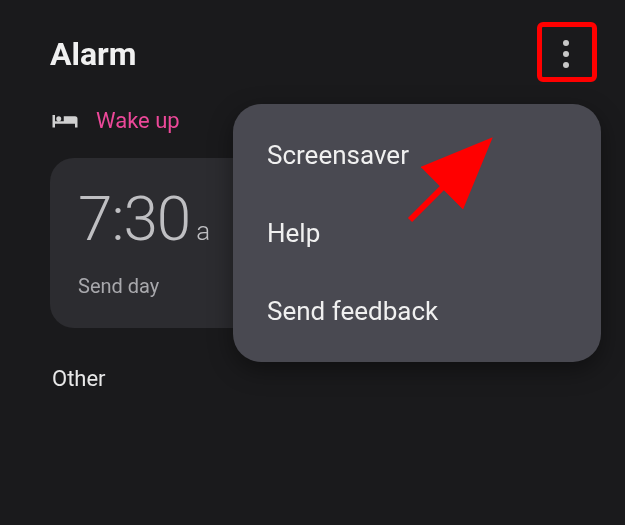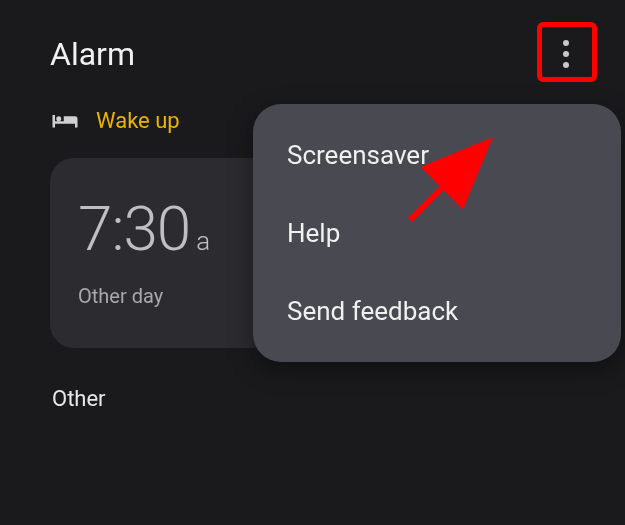--- a/index.html
+++ b/index.html
@@ -17,21 +17,21 @@
       overflow: hidden;
     }
     .header {
       display: flex;
       justify-content: space-between;
       align-items: center;
       padding: 30px 35px 20px 50px;
     }
     .page-title {
       font-size: 32px;
-      font-weight: 400;
+      font-weight: 700;
       color: #f0f0f0;
     }
     .more-button {
       width: 48px;
       height: 48px;
       display: flex;
       align-items: center;
       justify-content: center;
       cursor: pointer;
       border-radius: 24px;
@@ -70,26 +70,26 @@
       width: 30px;
       height: 22px;
       position: relative;
     }
     .bed-icon svg {
       fill: #d0d0d0;
     }
     .section-label {
       font-size: 22px;
       font-weight: 400;
-      color: #eab308;
+      color: #ec4899;
     }
     .alarm-card {
       background: #2c2c30;
       border-radius: 24px;
-      padding: 40px 28px;
+      padding: 30px 28px;
       width: 260px;
     }
     .alarm-time {
       font-size: 62px;
       font-weight: 300;
       color: #bfbfc2;
       line-height: 1;
       letter-spacing: -1px;
     }
     .alarm-ampm {
@@ -105,21 +105,21 @@
     }
     .other-label {
       font-size: 22px;
       color: #e8e8e8;
       margin-top: 38px;
       padding-left: 2px;
     }
     .menu-popup {
       position: absolute;
       top: 104px;
-      right: 4px;
+      right: 24px;
       width: 368px;
       background: #494951;
       border-radius: 28px;
       padding: 12px 0;
       box-shadow: 0 8px 24px rgba(0,0,0,0.4);
     }
     .menu-item {
       padding: 24px 34px;
       font-size: 26px;
       color: #f0f0f0;
@@ -155,21 +155,21 @@
         <path d="M2 4 L2 14 L4 14 L4 11 L20 11 L20 14 L22 14 L22 7 Q22 5 20 5 L11 5 L11 9 L4 9 L4 4 Z M7 5 A2 2 0 1 0 7 9 A2 2 0 1 0 7 5 Z"></path>
       </svg>
     </div>
     <div class="section-label">Wake up</div>
   </div>
 
   <div class="alarm-card">
     <div>
       <span class="alarm-time">7:30</span><span class="alarm-ampm">a</span>
     </div>
-    <div class="alarm-schedule">Other day</div>
+    <div class="alarm-schedule">Send day</div>
   </div>
 
   <div class="other-label">Other</div>
 </div>
 
 <div class="menu-popup">
   <div class="menu-item">Screensaver</div>
   <div class="menu-item">Help</div>
   <div class="menu-item">Send feedback</div>
 </div>

